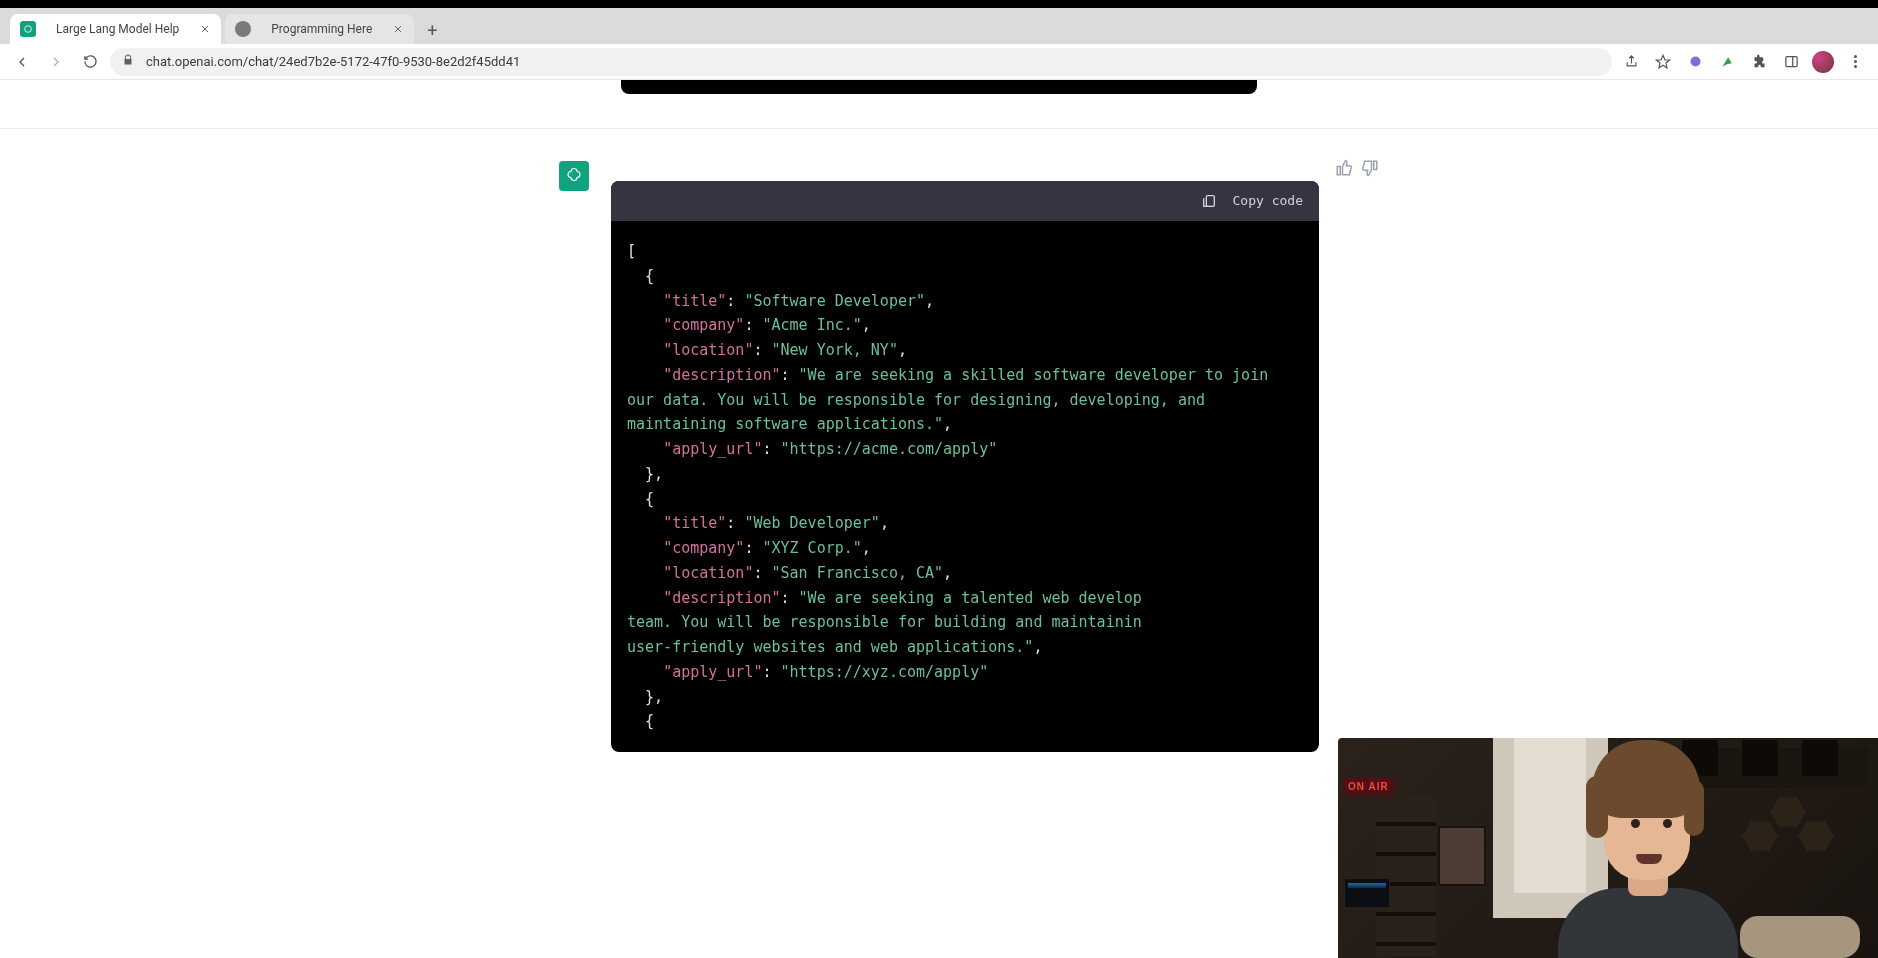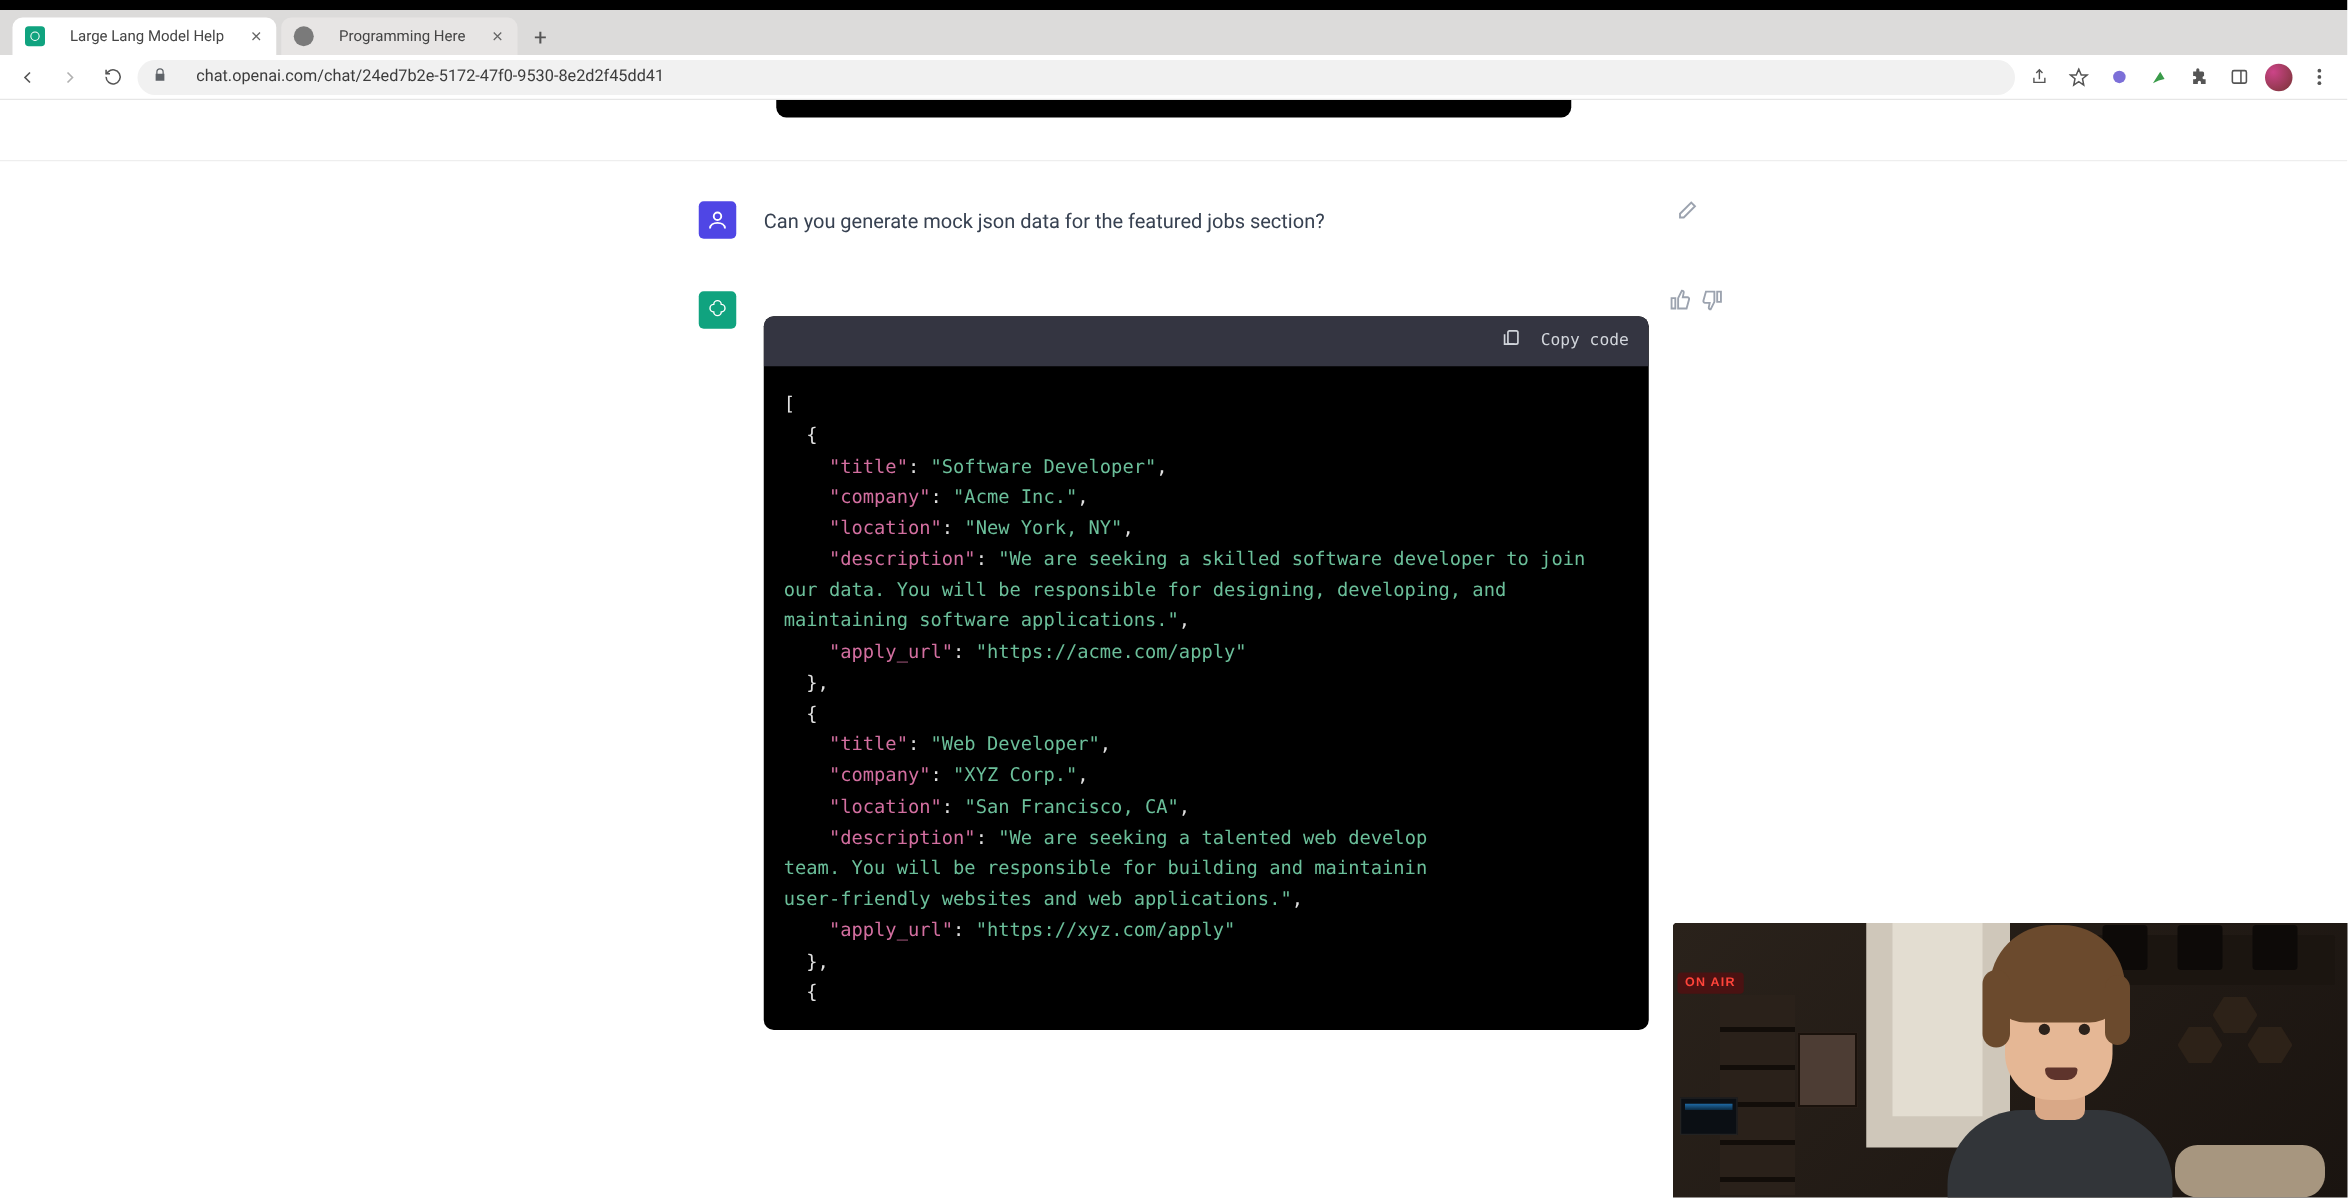--- a/index.html
+++ b/index.html
@@ -28,21 +28,21 @@
   }
 
   .toolbar {
     height: 36px; background:#fff; border-bottom:1px solid #e6e6e6;
     display:flex; align-items:center; padding:0 8px; gap:6px;
   }
   .nav-btn { width:28px; height:28px; display:flex; align-items:center; justify-content:center; color:#555; border-radius:50%; }
   .addr {
     flex:1; height:28px; background:#f1f1f1; border-radius:14px;
     display:flex; align-items:center; padding:0 12px; font-size:13px;
-    color:#3c3c3c; gap:23px;
+    color:#3c3c3c; gap:12px;
   }
   .lock { color:#5f6368; }
   .right-tools { display:flex; align-items:center; gap:6px; padding-right:2px; }
   .tb-icon { width:26px; height:26px; display:flex; align-items:center; justify-content:center; color:#555; border-radius:50%; }
   .avatar-circle { width:22px; height:22px; border-radius:50%; background: radial-gradient(circle at 30% 30%, #c48, #733); }
   .kebab { display:flex; flex-direction:column; gap:2px; align-items:center; justify-content:center; }
   .kebab span { width:3px; height:3px; background:#555; border-radius:50%; }
 
   .content { position:relative; width:100%; height:calc(100% - 80px); overflow-y:auto; }
 
@@ -70,21 +70,21 @@
   .action-ic { width:18px; height:18px; cursor:pointer; }
 
   .code-block {
     margin-top:18px; background:#000; border-radius:8px; overflow:hidden;
     font-family: "Menlo","Consolas",monospace;
   }
   .code-head {
     height:40px; background:#343541; display:flex; align-items:center;
     justify-content:flex-end; padding:0 16px; color:#d1d5db; font-size:13px;
   }
-  .copy-btn { display:flex; align-items:flex-start; gap:16px; cursor:pointer; }
+  .copy-btn { display:flex; align-items:center; gap:16px; cursor:pointer; }
   .copy-btn svg { width:16px; height:16px; }
   .code-body {
     padding:18px 16px; font-size:15px; line-height:1.65; color:#f1f1f1;
     white-space:pre; overflow-x:hidden;
   }
   .k { color:#d36fa0; }
   .s { color:#6bbf9a; }
   .p { color:#e0e0e0; }
 
   .cursor {
@@ -242,36 +242,20 @@
   </div>
 </div>
 
 <div class="content">
 
   <div class="black-bar"></div>
   <div class="divider"></div>
 
   <div class="convo">
 
-    <div class="msg-row">
-      <div class="avatar user">
-        <svg viewBox="0 0 24 24" fill="none" stroke="#fff" stroke-width="2">
-            <circle cx="12" cy="8" r="4"></circle>
-            <path d="M4 21c0-4 4-6 8-6s8 2 8 6"></path>
-          </svg>
-      </div>
-      <div class="msg-body">Can you generate mock json data for the featured jobs section?</div>
-      <div class="msg-actions">
-        <span class="action-ic">
-          <svg viewBox="0 0 24 24" fill="none" stroke="#9ca3af" stroke-width="2">
-              <path d="M4 20h4L20 8l-4-4L4 16v4z"></path>
-            </svg>
-        </span>
-      </div>
-    </div>
 
     <div class="cursor">◣</div>
 
     <div class="msg-row" style="padding-bottom:0;">
       <div class="avatar ai">
         <svg viewBox="0 0 24 24" fill="none" stroke="#fff" stroke-width="1.5">
           <path d="M12 2a4 4 0 0 1 4 4 4 4 0 0 1 4 4 4 4 0 0 1-4 4 4 4 0 0 1-4 4 4 4 0 0 1-4-4 4 4 0 0 1-4-4 4 4 0 0 1 4-4 4 4 0 0 1 4-4z"></path>
         </svg>
       </div>
       <div class="msg-body">

